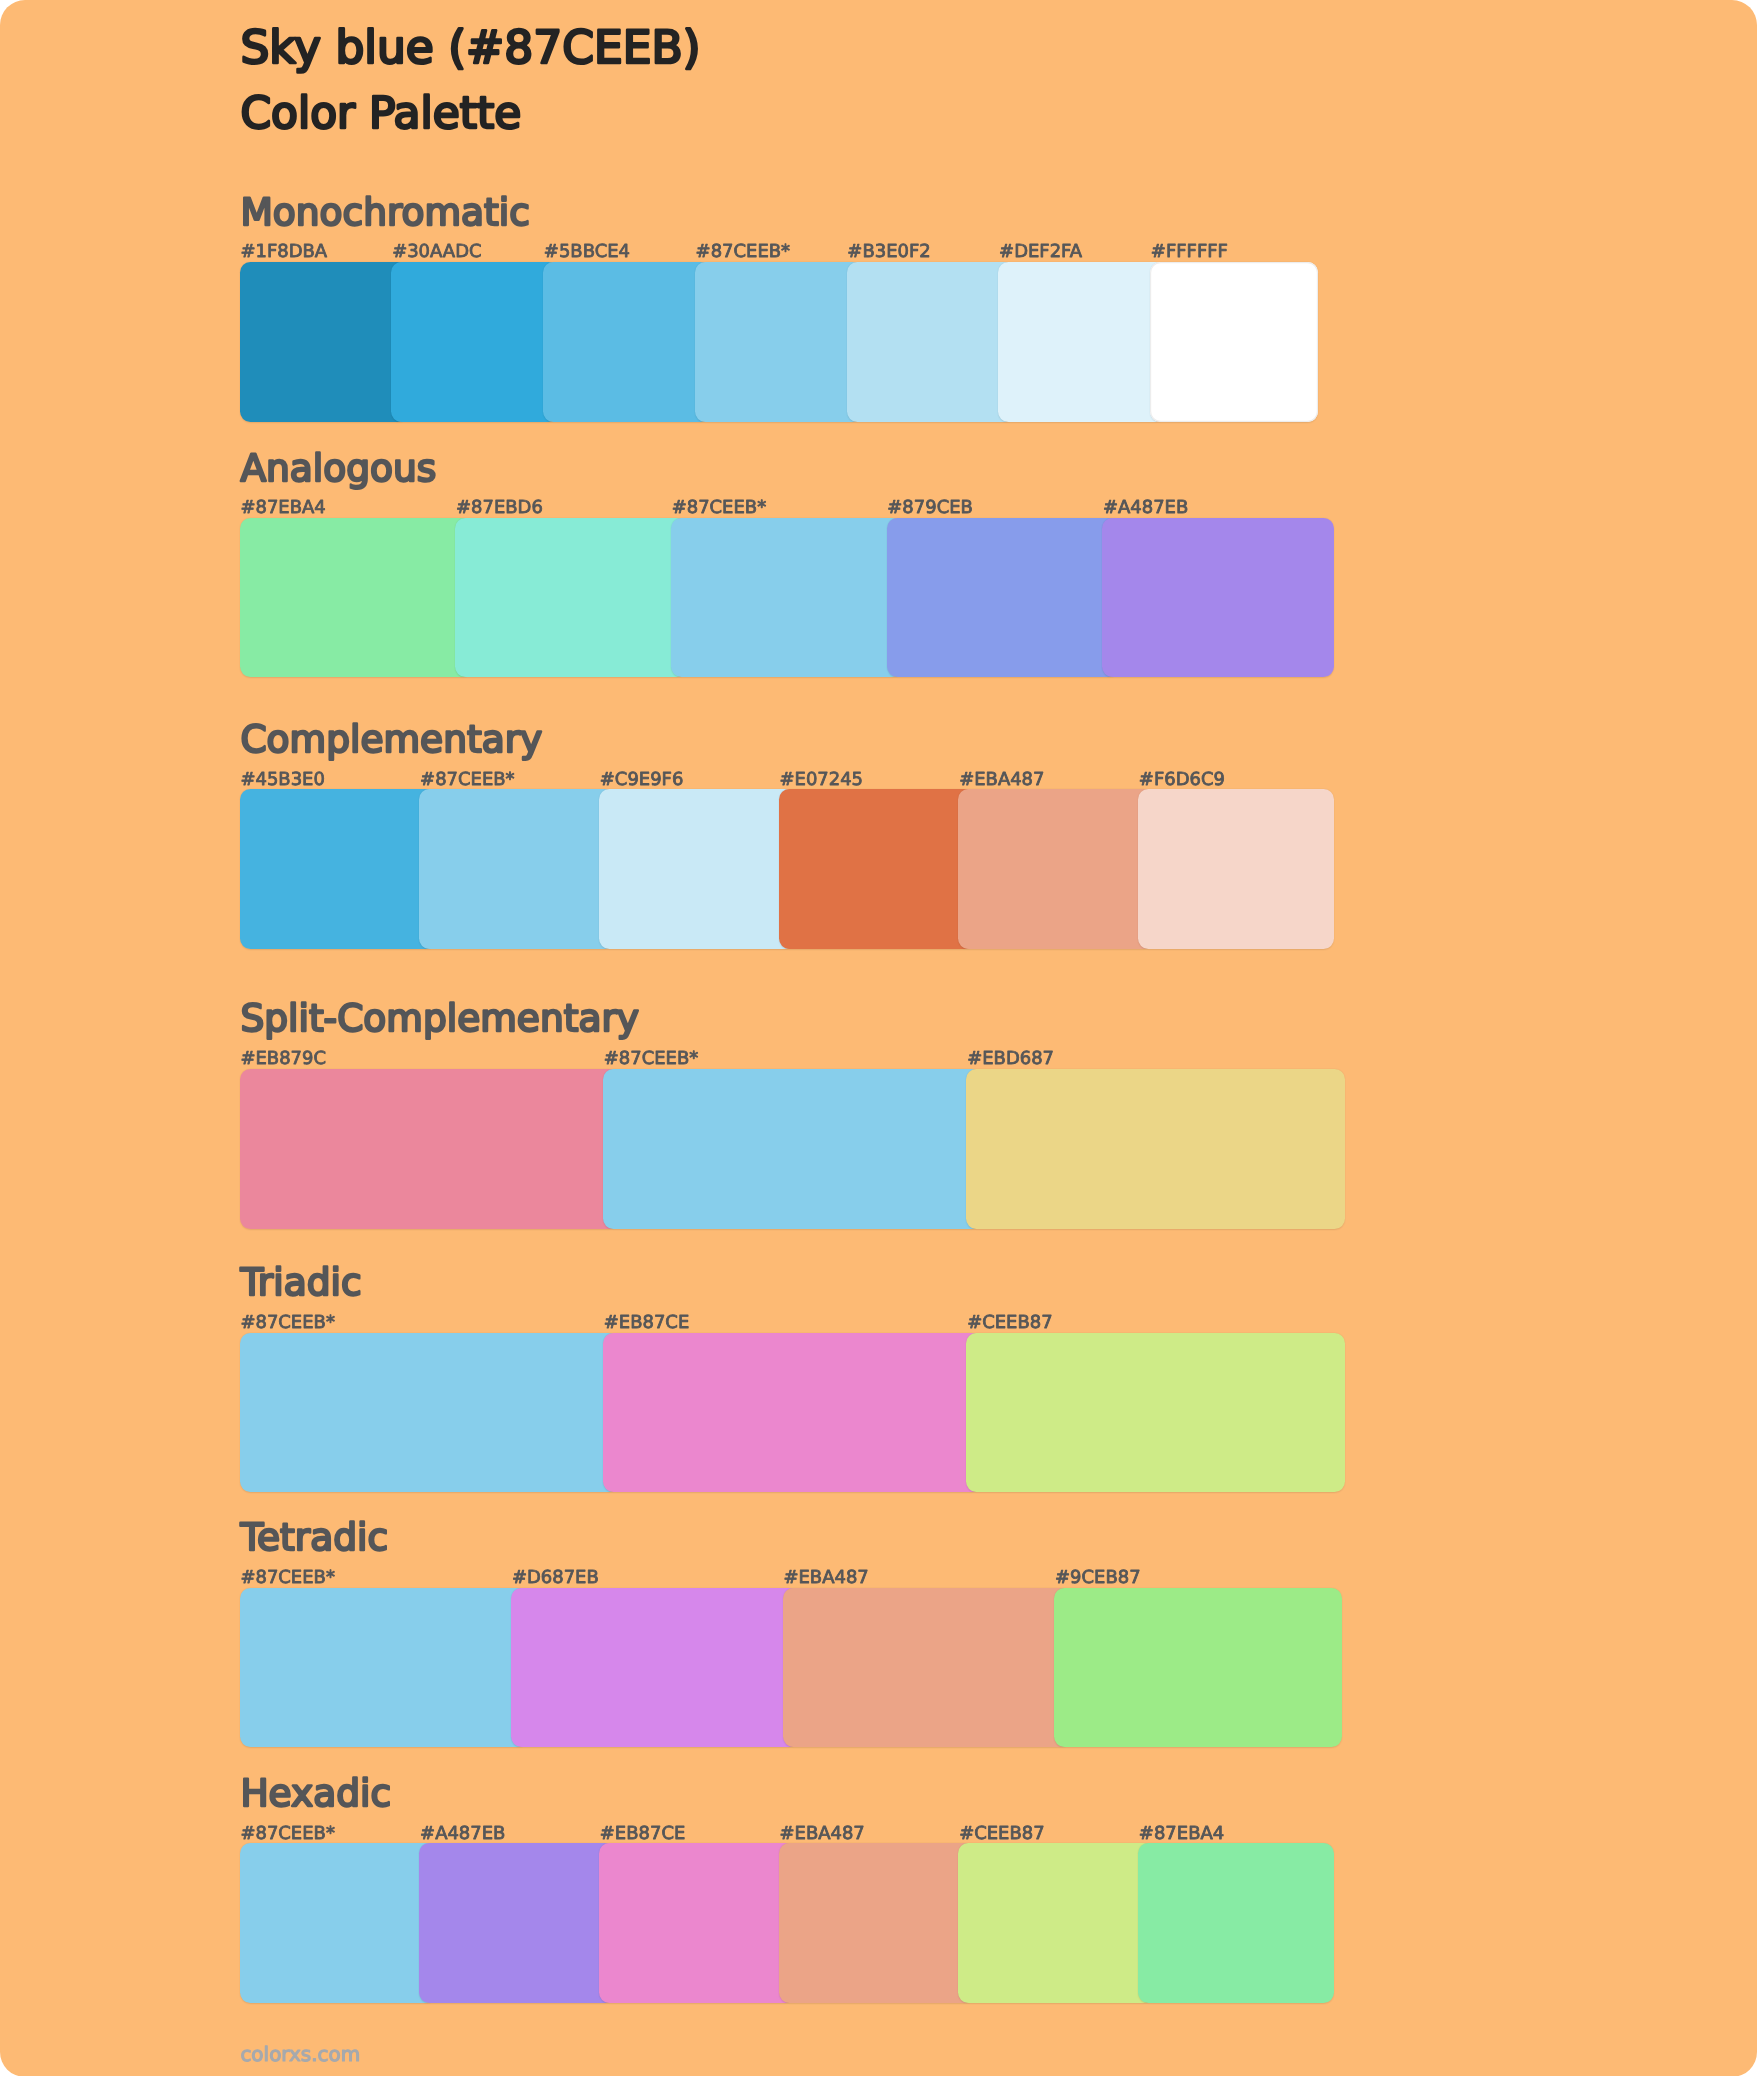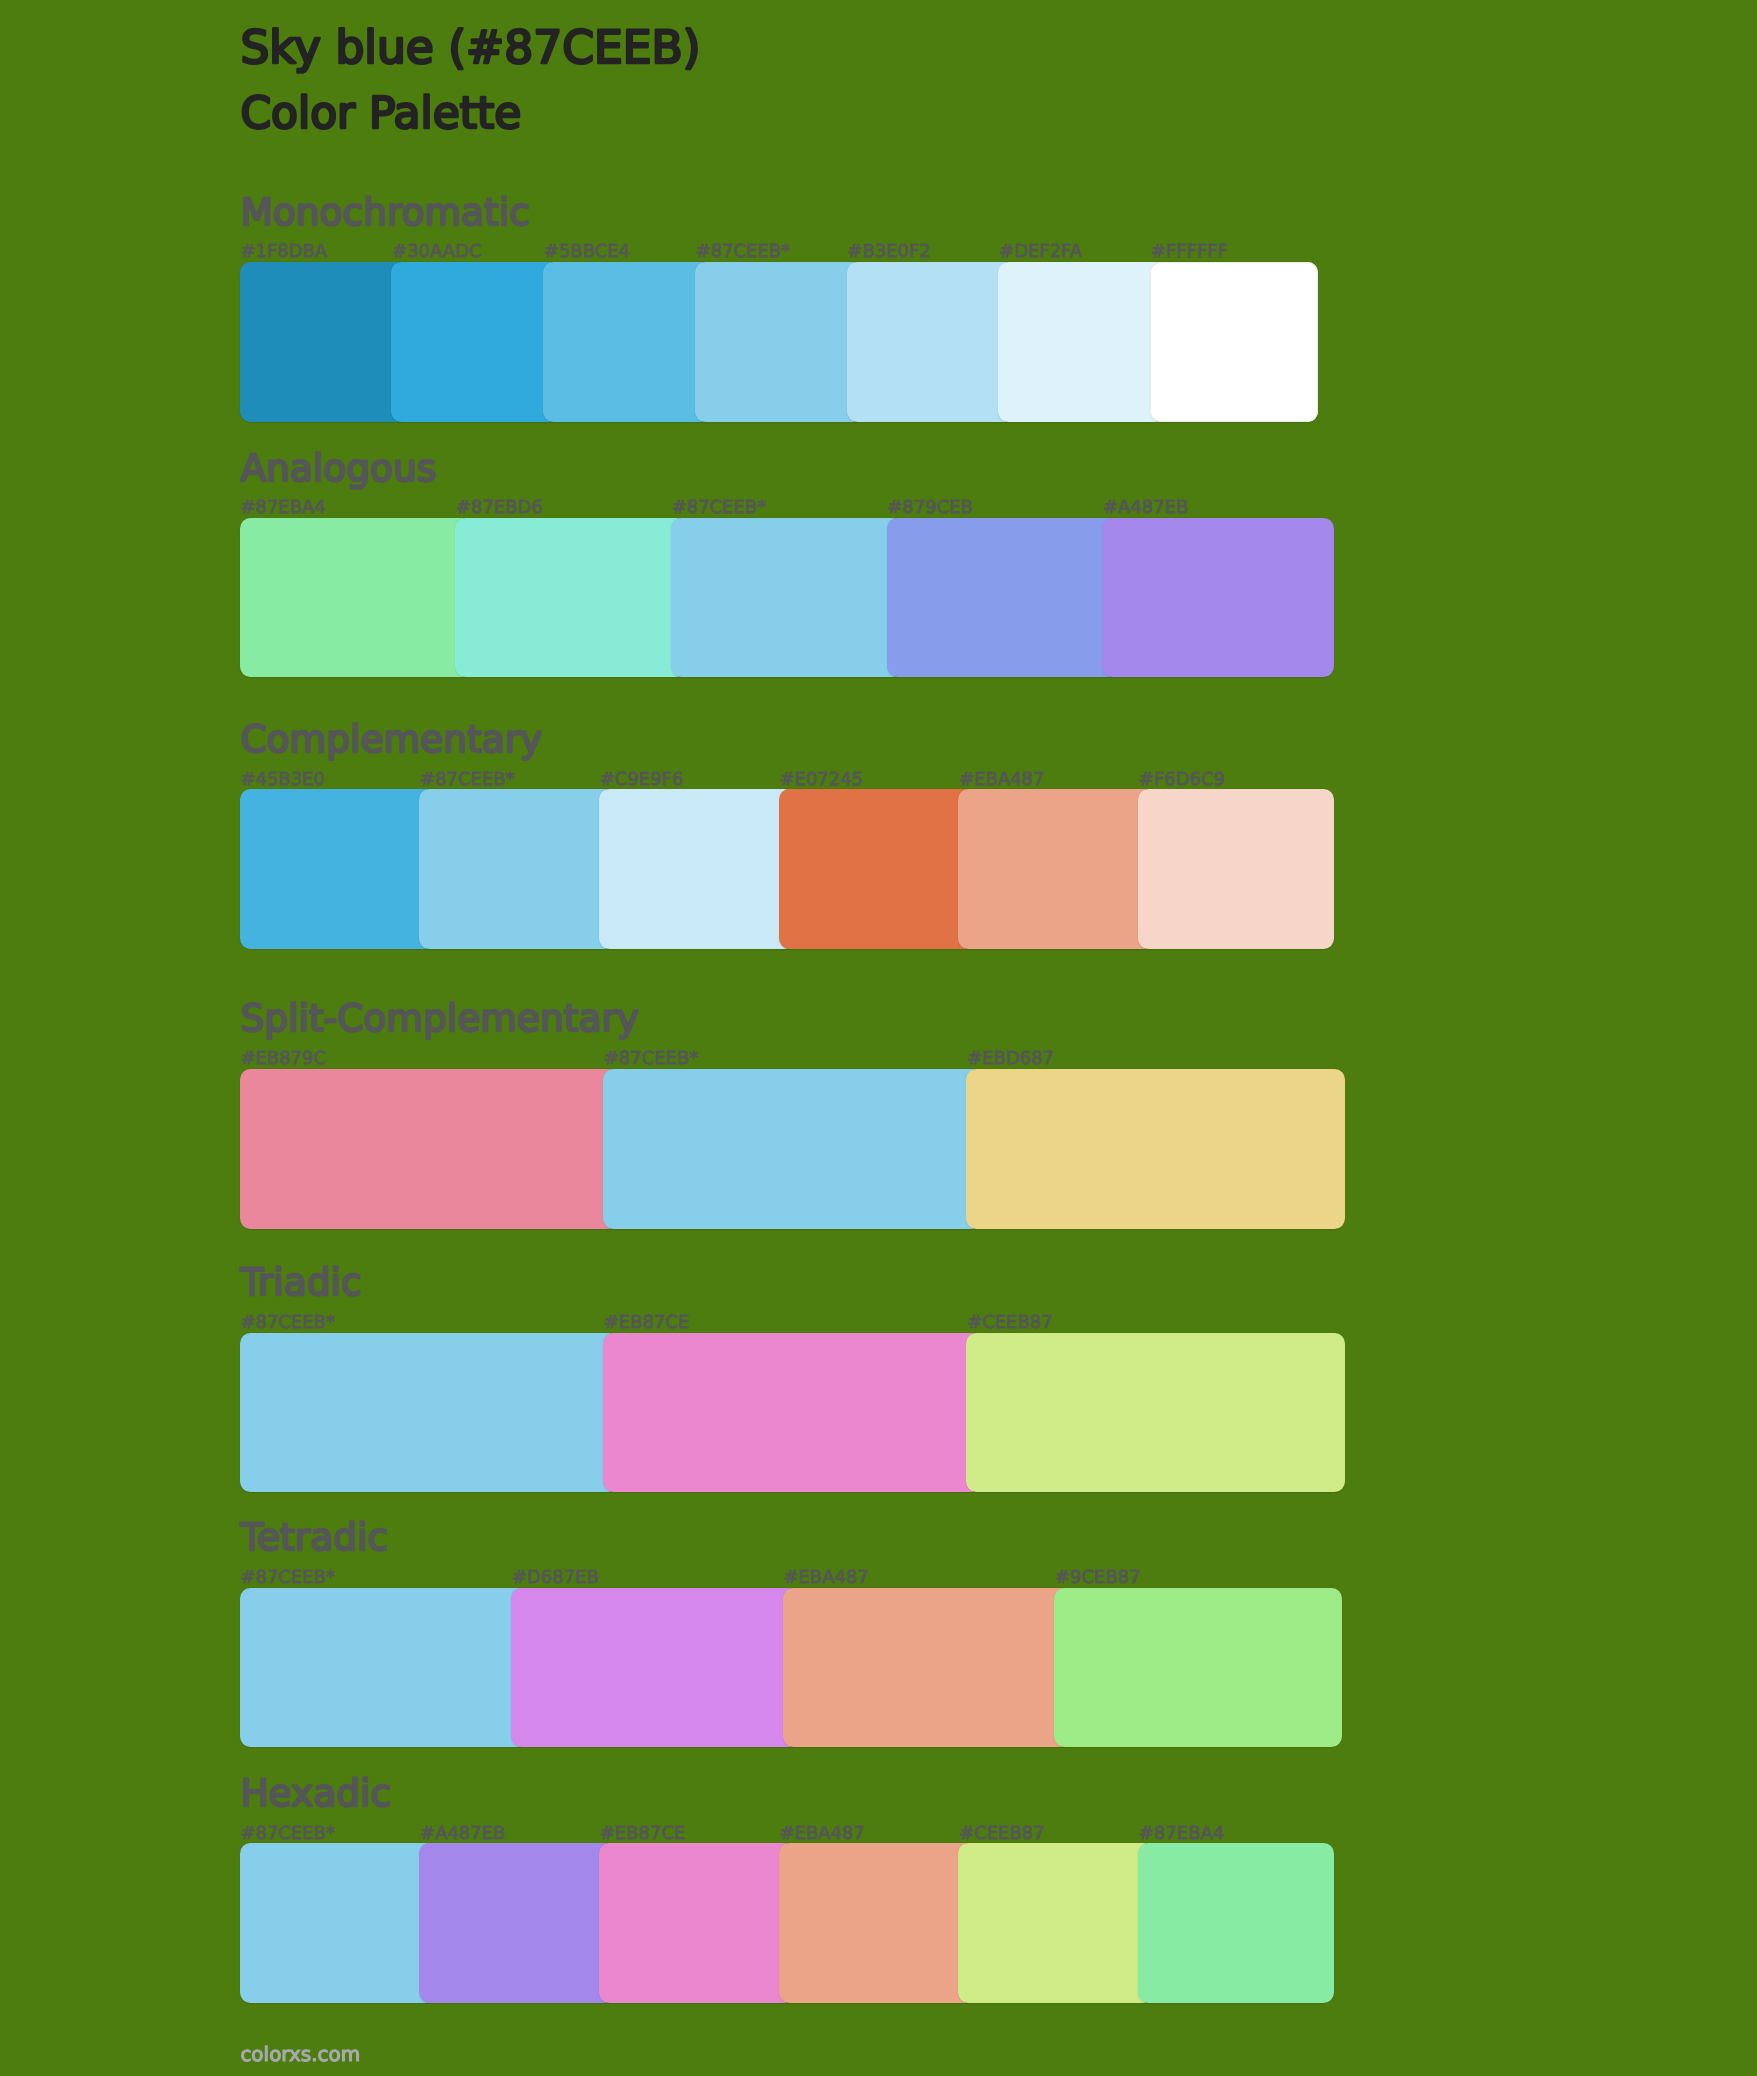--- a/index.html
+++ b/index.html
@@ -1,18 +1,18 @@
 <!DOCTYPE html>
 <html style="font-size:12.8px"><head>
 <meta charset="utf-8">
 <style>
   html,body{margin:0;padding:0;background:#ffffff;}
   body{width:1757px;height:2077px;overflow:hidden;background:#ffffff;}
-  #page{position:relative;width:1757px;height:2077px;background:#4d7c0f;
-        font-family:"DejaVu Sans",sans-serif;}
+  #page{position:relative;width:1757px;height:2077px;background:#fdba74;
+        font-family:"DejaVu Sans",sans-serif;border-radius:25px;}
   .sw{position:absolute;border-radius:10.4px;box-shadow:0 0.8px 1.6px rgba(0,0,0,0.10);}
   .sw.white{box-shadow:inset 0 0 0 1.2px #ededed, 0 0.8px 1.6px rgba(0,0,0,0.10);}
   #textlayer{position:absolute;left:0;top:0;width:1757px;height:2077px;pointer-events:none;transform:translateZ(0);}
   text{font-family:"DejaVu Sans",sans-serif;paint-order:stroke;stroke-linejoin:round;stroke-linecap:round;-webkit-font-smoothing:antialiased;text-rendering:geometricPrecision;}
   .t-title{font-size:57px;fill:#232323;stroke:#232323;stroke-width:3.4px;}
   .t-sub{font-size:55px;fill:#232323;stroke:#232323;stroke-width:3.4px;}
   .t-head{font-size:47px;fill:#555658;stroke:#555658;stroke-width:3px;}
   .t-lab{font-size:22.5px;fill:#555658;stroke:#555658;stroke-width:1.05px;}
   .t-foot{font-size:25px;fill:#a6a9ad;stroke:#a6a9ad;stroke-width:1.5px;}
 </style>

